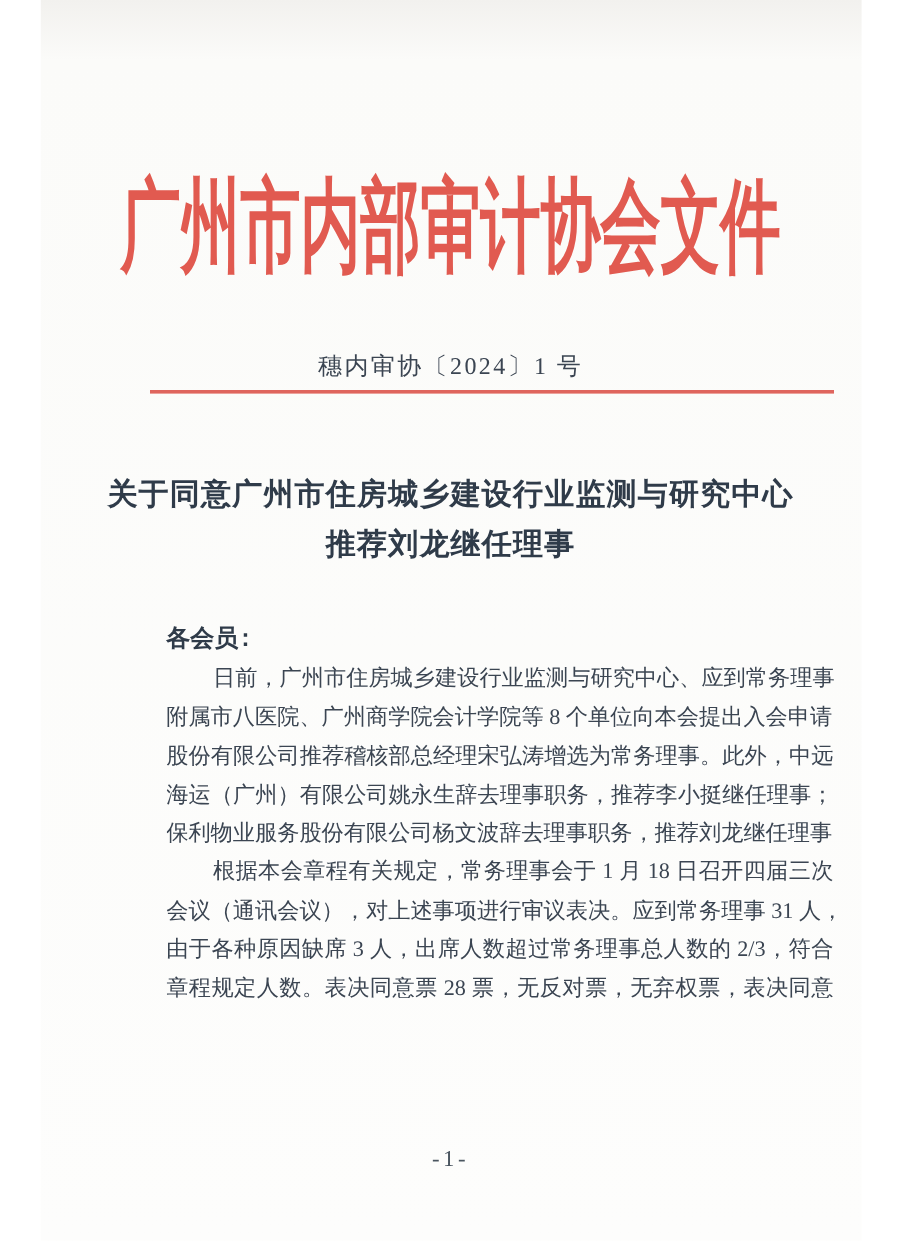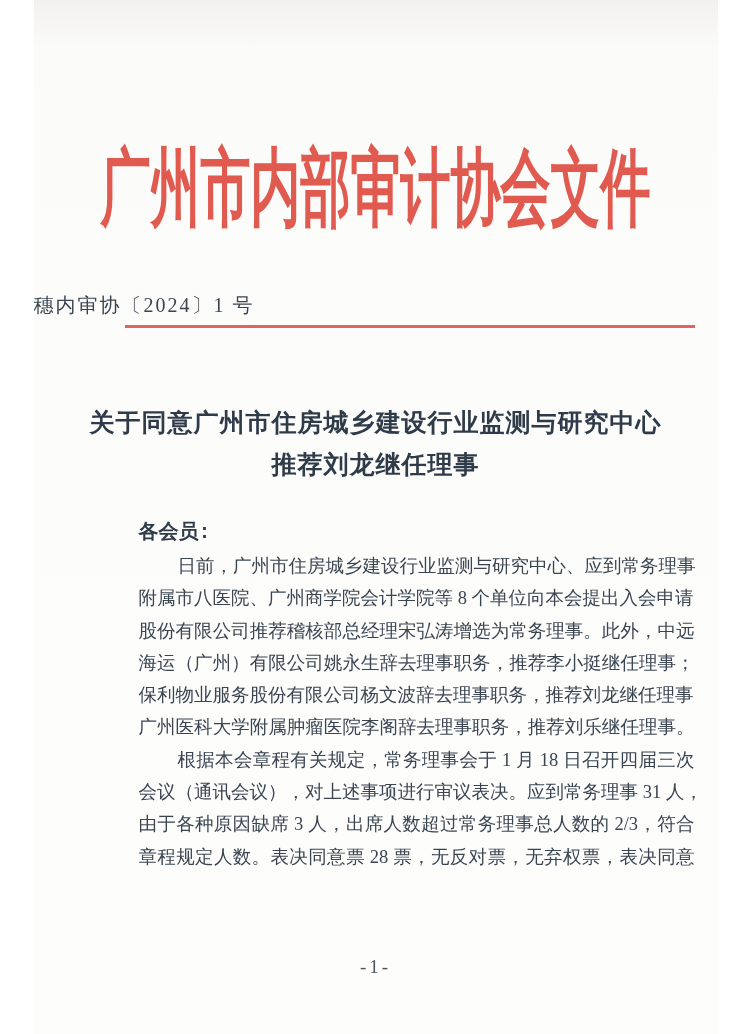--- a/index.html
+++ b/index.html
@@ -32,21 +32,21 @@
     color: var(--red);
     transform: scaleY(1.70);
     transform-origin: top center;
     white-space: nowrap;
   }
   .doc-number {
     position: absolute;
     top: 292px;
     left: 0;
     width: 100%;
-    text-align: left;
+    text-align: center;
     font-size: 20px;
     letter-spacing: 2px;
     color: var(--ink);
     font-family: Liberation Serif, serif;
   }
   .red-rule {
     position: absolute;
     top: 325px;
     left: 91px;
     width: 570px;
@@ -58,21 +58,20 @@
     top: 391px;
     left: 0;
     width: 100%;
     text-align: center;
     font-family: "Liberation Sans", sans-serif;
     font-weight: bold;
     font-size: 25px;
     line-height: 42px;
     letter-spacing: 1px;
     color: var(--title-ink);
-    margin-top: 10px;
   }
   .doc-title .line { display: block; }
   .salutation {
     position: absolute;
     top: 518px;
     left: 105px;
     font-family: Liberation Mono, monospace;
     font-weight: bold;
     font-size: 20px;
     color: var(--title-ink);
@@ -123,21 +122,20 @@
   </h1>
 
   <div class="salutation">各会员:</div>
 
   <div class="body-lines">
       <div class="body-line indent">日前，广州市住房城乡建设行业监测与研究中心、应到常务理事</div>
       <div class="body-line">附属市八医院、广州商学院会计学院等 8 个单位向本会提出入会申请，</div>
       <div class="body-line">股份有限公司推荐稽核部总经理宋弘涛增选为常务理事。此外，中远</div>
       <div class="body-line">海运（广州）有限公司姚永生辞去理事职务，推荐李小挺继任理事；</div>
       <div class="body-line">保利物业服务股份有限公司杨文波辞去理事职务，推荐刘龙继任理事；</div>
-      <div class="body-line">广州医科大学附属肿瘤医院李阁辞去理事职务，推荐刘乐继任理事。</div>
       <div class="body-line indent">根据本会章程有关规定，常务理事会于 1 月 18 日召开四届三次</div>
       <div class="body-line">会议（通讯会议），对上述事项进行审议表决。应到常务理事 31 人，</div>
       <div class="body-line">由于各种原因缺席 3 人，出席人数超过常务理事总人数的 2/3，符合</div>
       <div class="body-line">章程规定人数。表决同意票 28 票，无反对票，无弃权票，表决同意</div>
     </div>
 
   <div class="page-number">-1-</div>
 
 </div>
 

